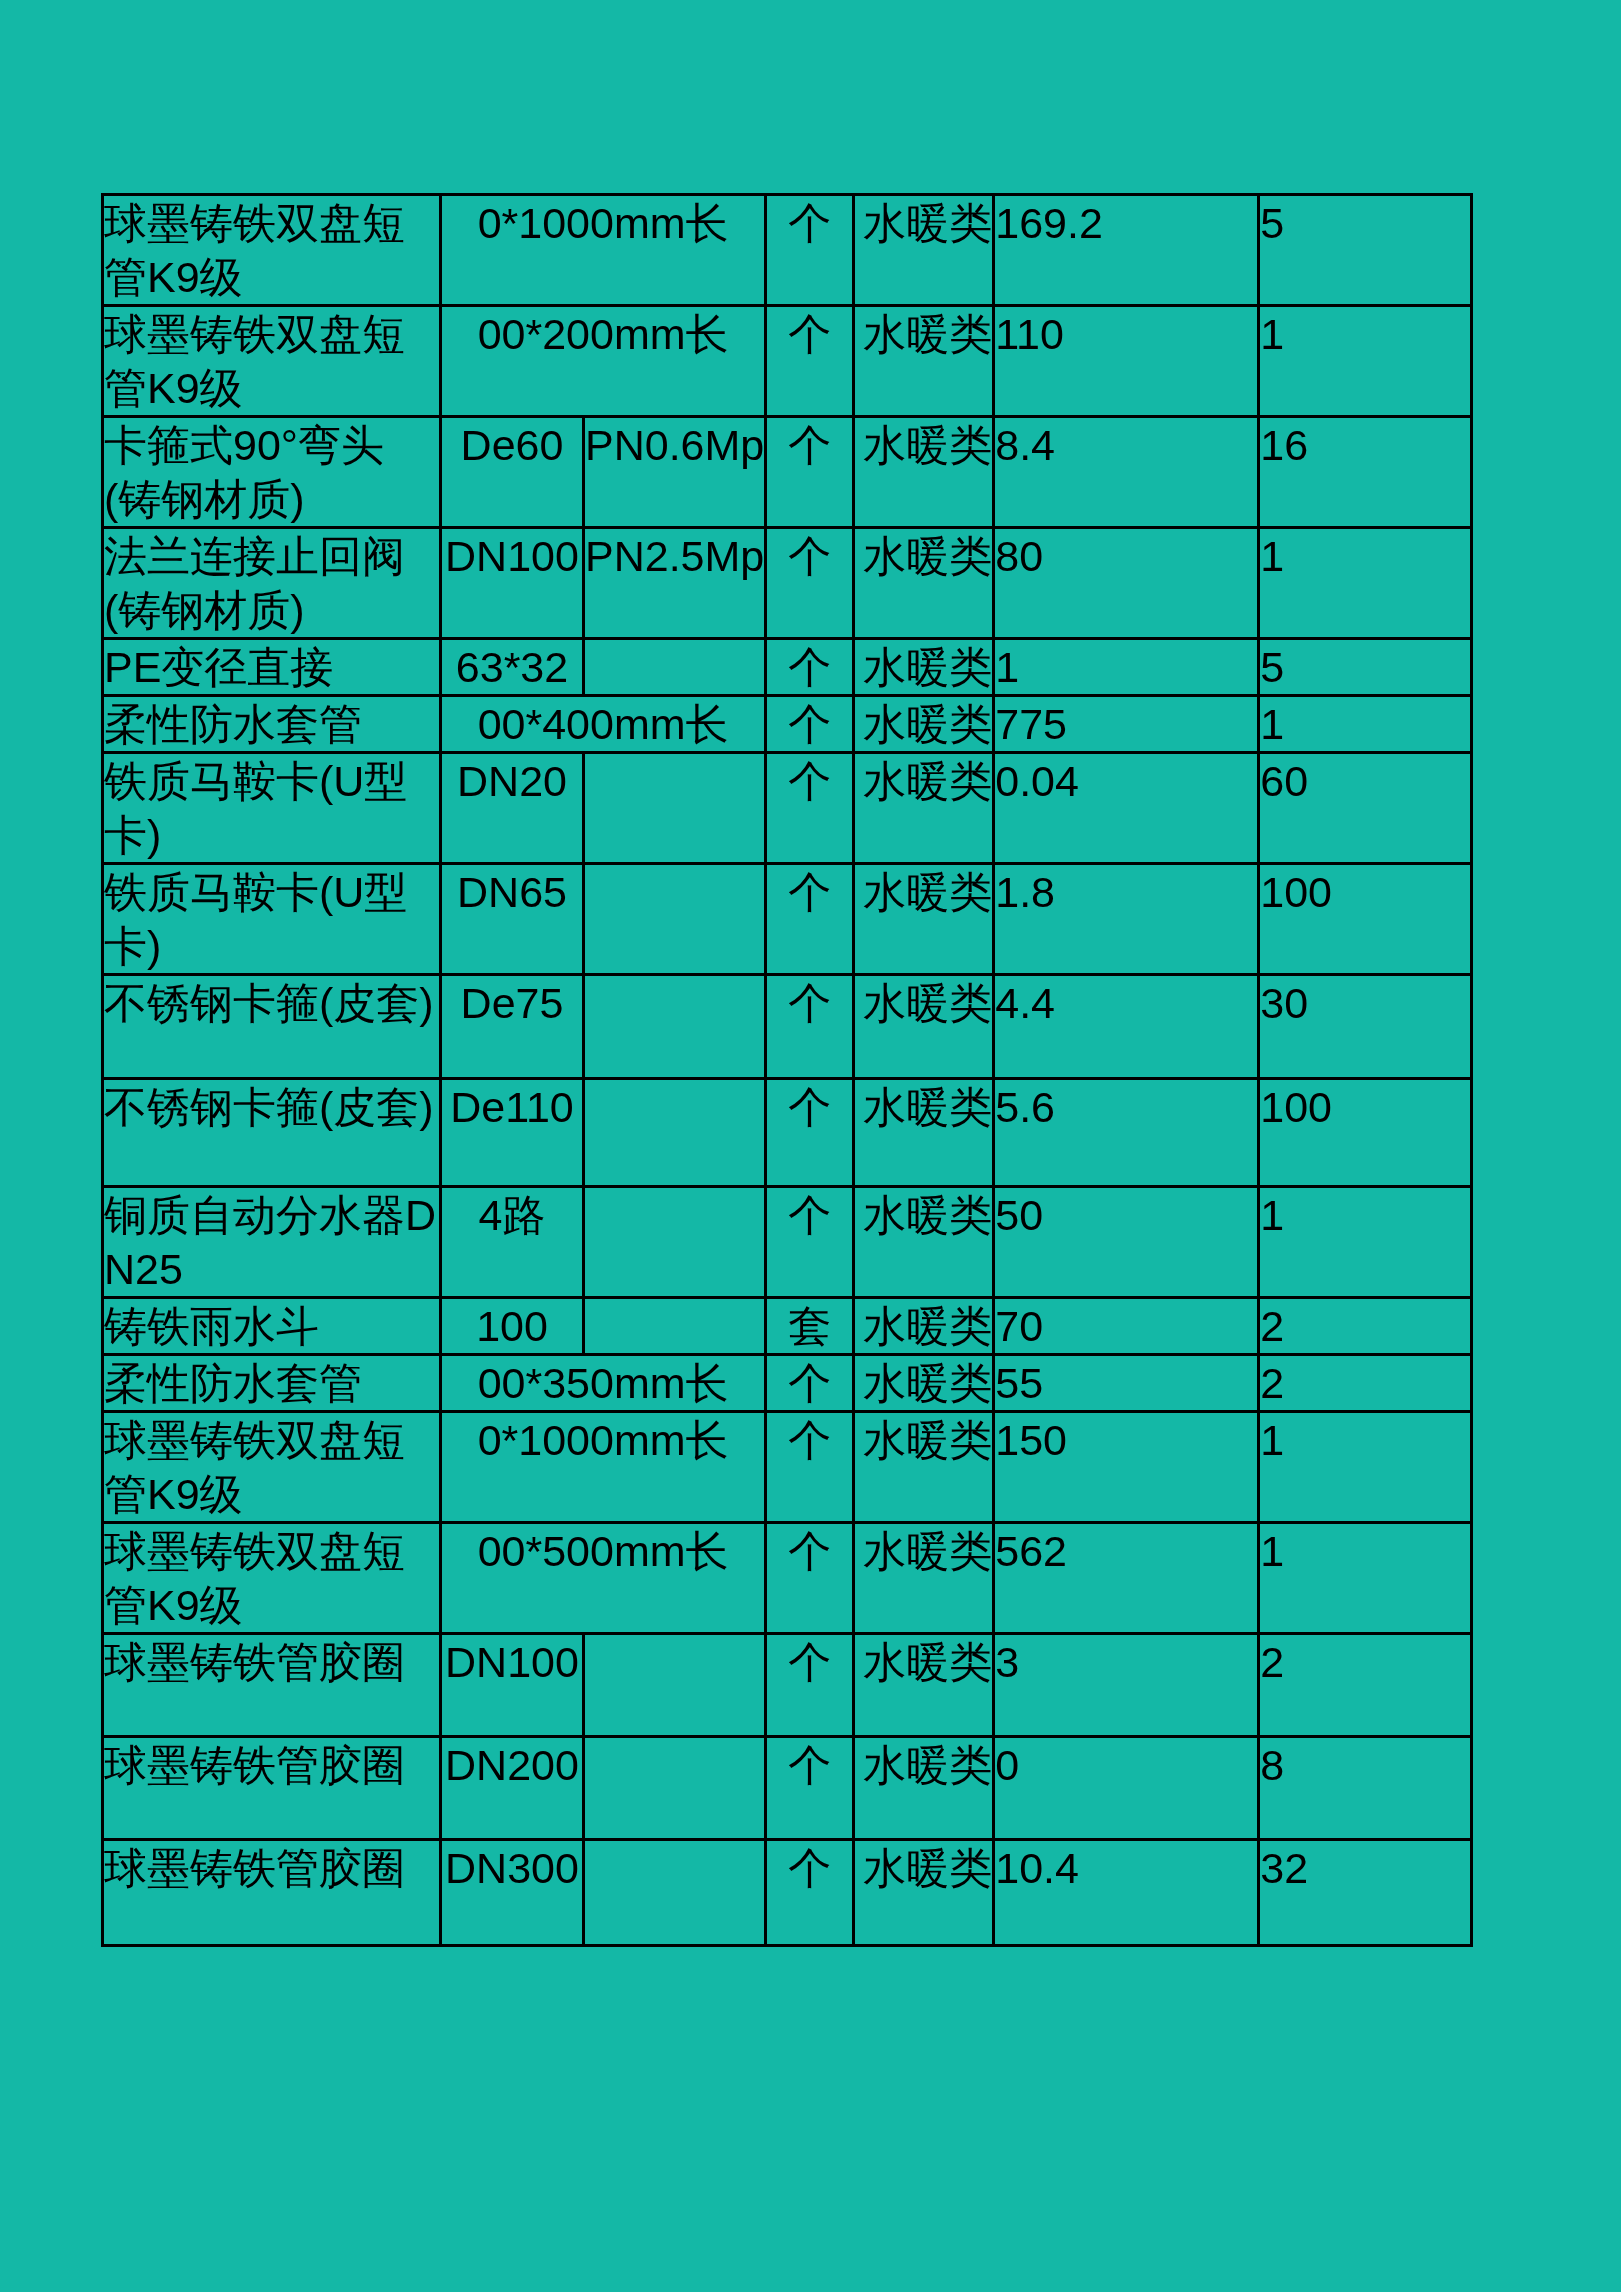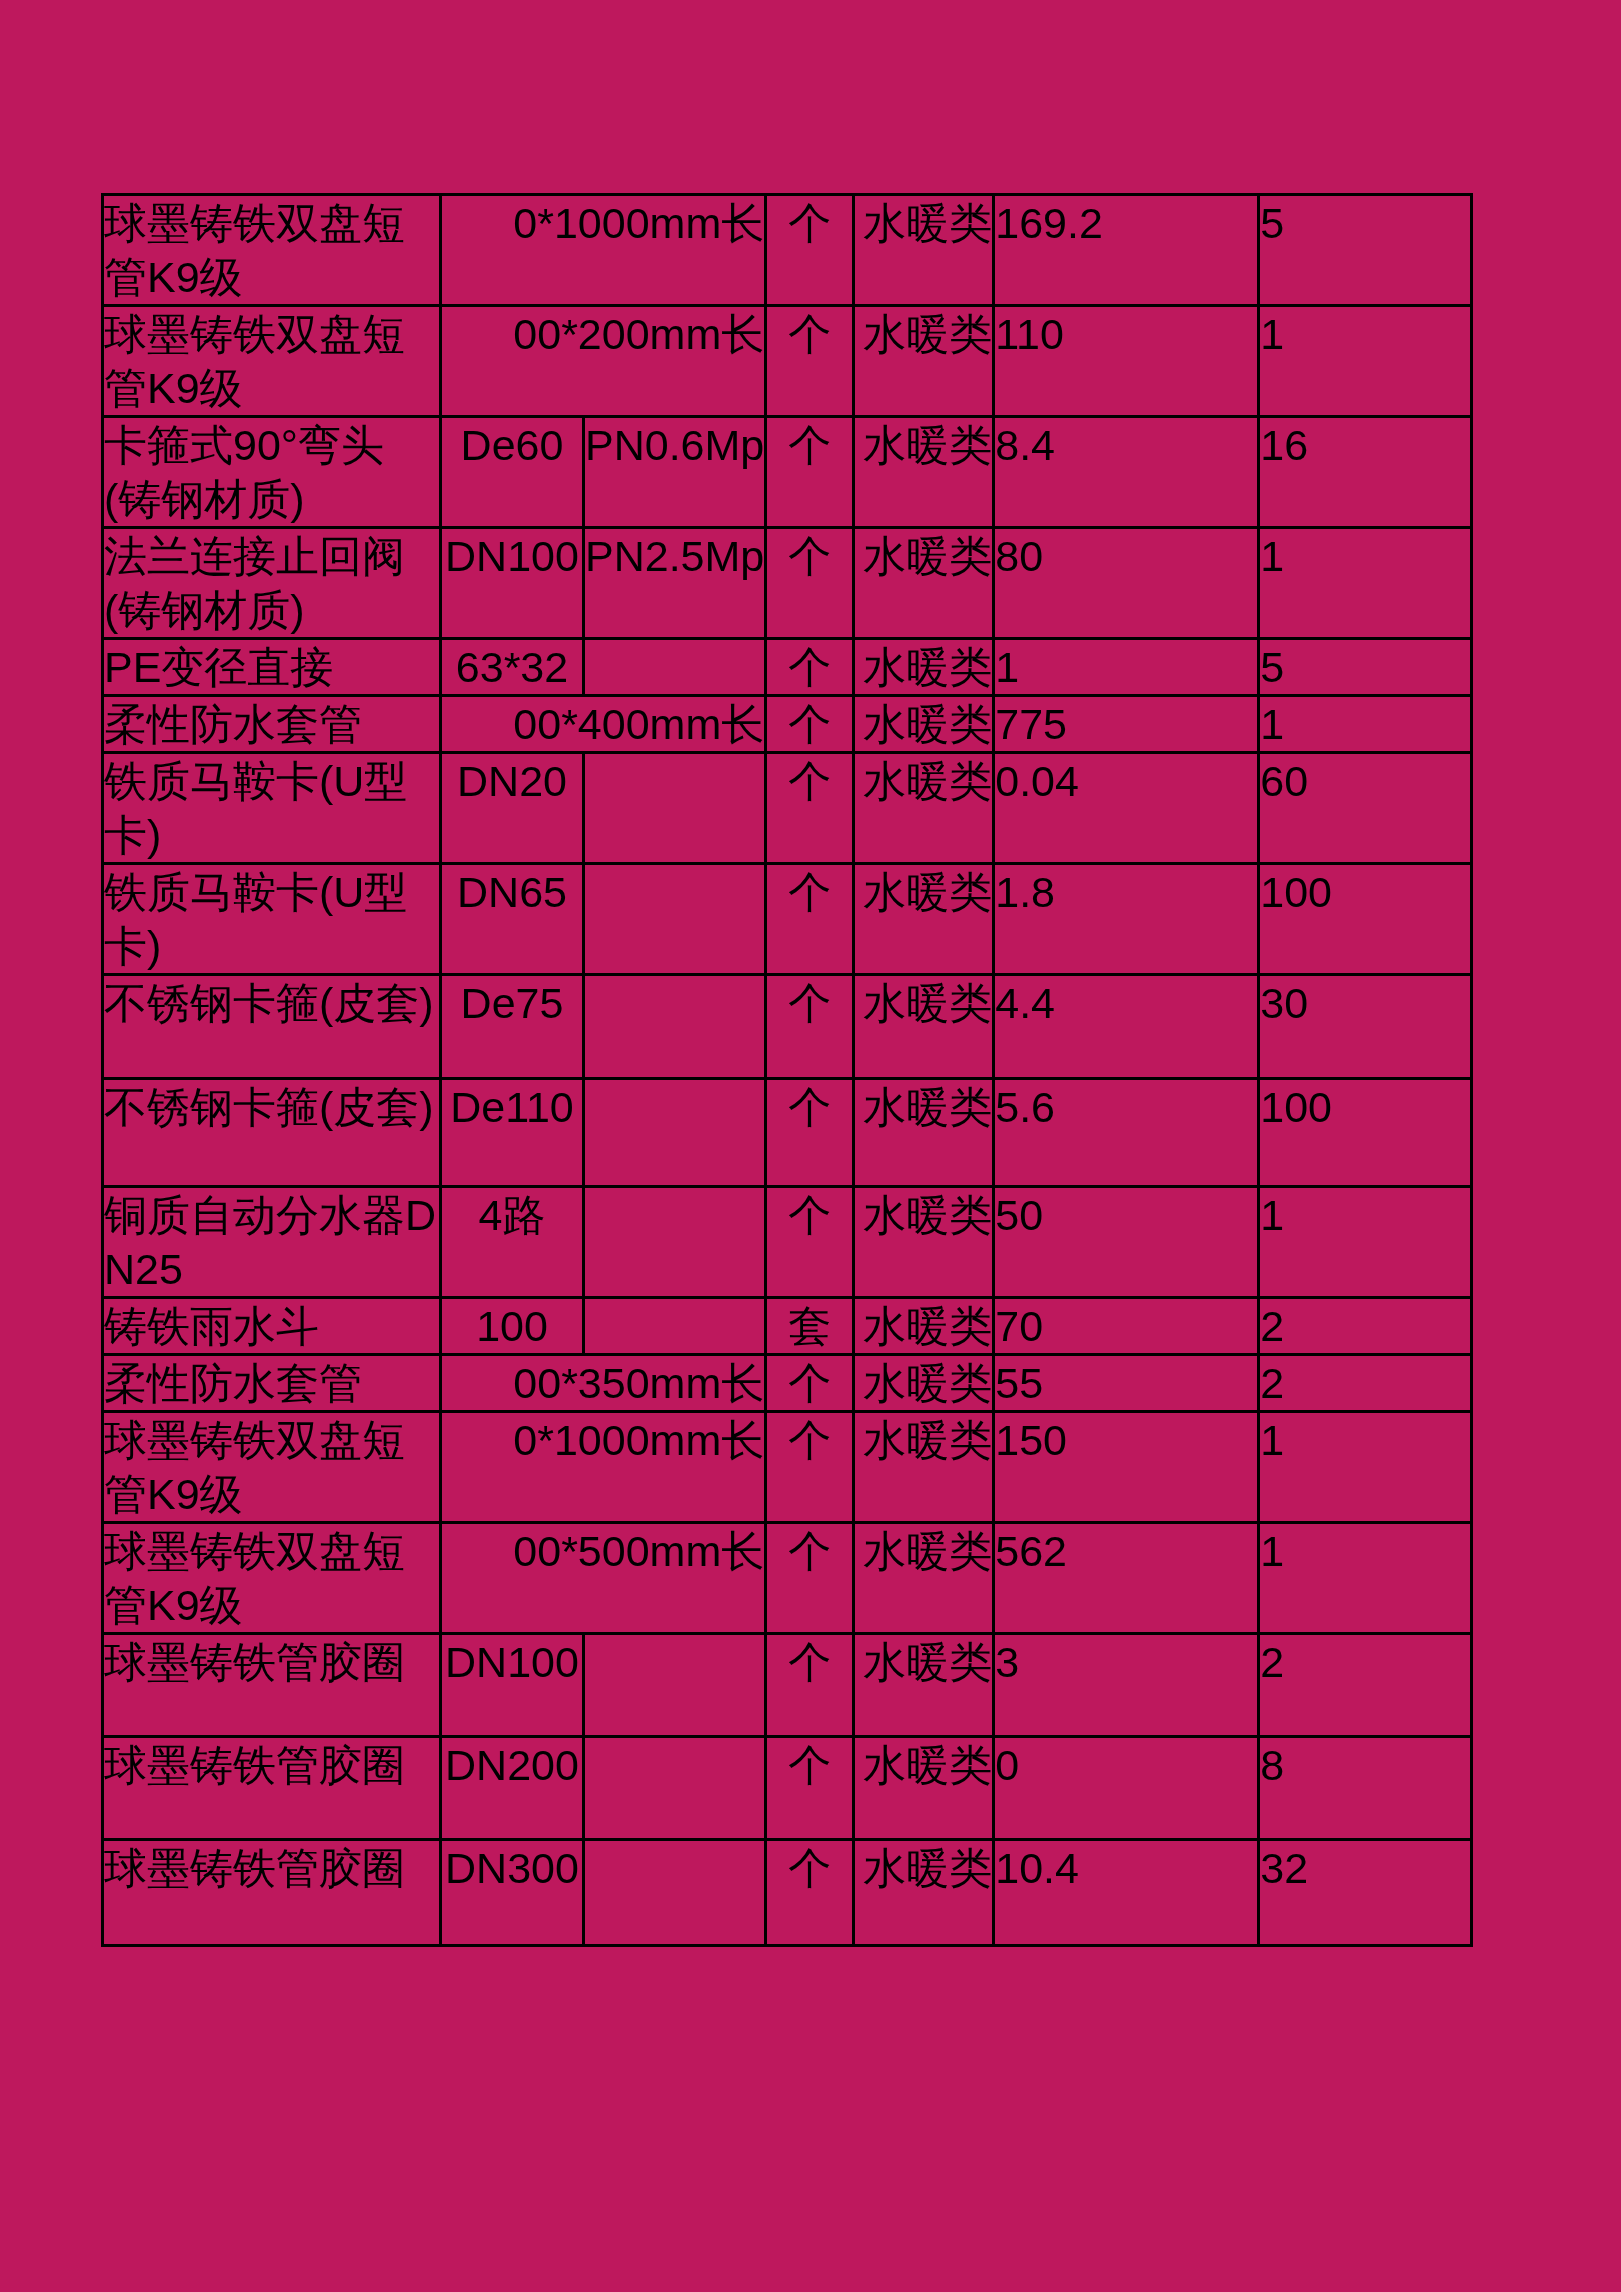--- a/index.html
+++ b/index.html
@@ -1,24 +1,24 @@
 <!DOCTYPE html>
 <html><head>
 <meta charset="utf-8">
 <style>
   html,body{margin:0;padding:0;background:#ffffff;}
-  .page{position:relative;width:1621px;height:2293px;background:#be185d;overflow:hidden;
+  .page{position:relative;width:1621px;height:2293px;background:#14b8a6;overflow:hidden;
         font-family:"Liberation Sans","DejaVu Sans",sans-serif;color:#000;}
   .sheet{position:absolute;left:101px;top:193px;}
   table.grid{border-collapse:collapse;table-layout:fixed;}
   table.grid td{border:3.9px solid #000;vertical-align:top;overflow:hidden;
                 font-size:43px;line-height:54px;padding:0;}
   td.c-name{padding:2.9px 7.8px 0 49px;word-break:break-all;text-align:left;}
   td.c-spec{text-align:center;white-space:nowrap;padding-top:2.9px;margin-left:20px;}
-  td.c-specm{text-align:right;white-space:nowrap;padding:2.9px 0 0 3.9px;}
+  td.c-specm{text-align:center;white-space:nowrap;padding:2.9px 0 0 3.9px;}
   td.c-pn{text-align:right;white-space:nowrap;padding:2.9px 0 0 3.9px;}
   td.c-unit{text-align:center;vertical-align:middle;font-size:47px;line-height:47px;}
   td.c-cat{text-align:right;white-space:nowrap;padding:2.9px 0 0 7.8px;}
   td.c-price,td.c-qty{white-space:nowrap;padding:2.9px 11.8px 0 0;}
 </style>
 </head>
 <body>
 
 <div class="page">
   <div class="sheet">

